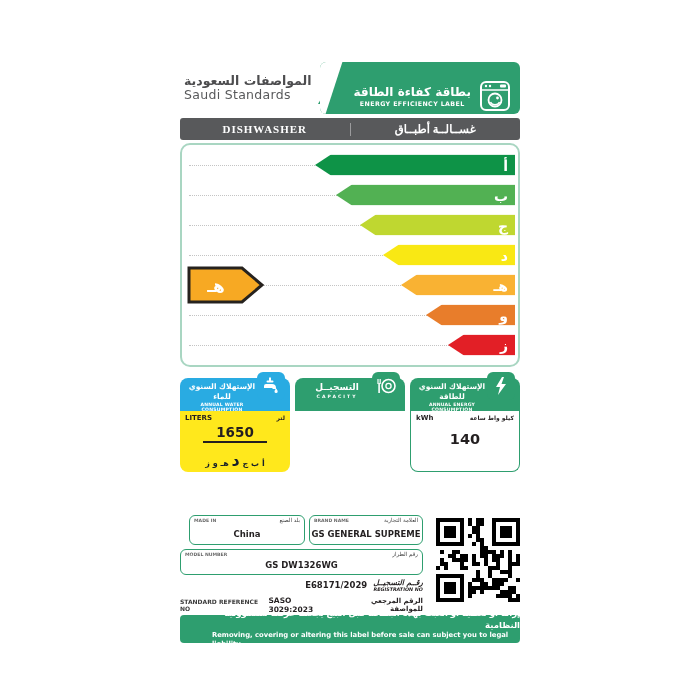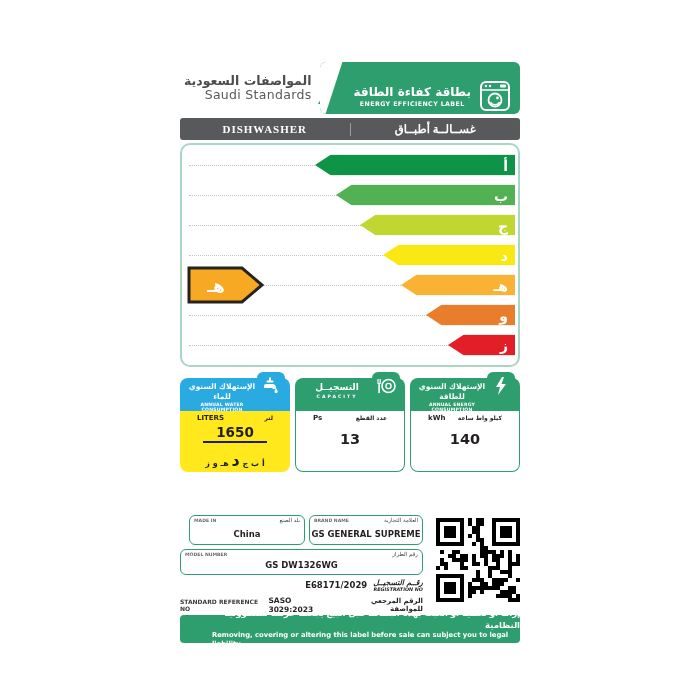--- a/index.html
+++ b/index.html
@@ -3,21 +3,21 @@
 <meta charset="utf-8">
 <style>
   * { margin:0; padding:0; box-sizing:border-box; }
   body { background:#fff; font-family:"DejaVu Sans", sans-serif; }
   .canvas { position:relative; width:700px; height:700px; background:#fff; overflow:hidden; }
   .label { position:absolute; left:180px; top:62px; width:340px; }
 
   
   .header { position:relative; height:52px; }
   .saso-wrap { position:absolute; left:4px; top:7px; display:flex; align-items:center; gap:6px; }
-  .saso-text { text-align:right; line-height:1.15; }
+  .saso-text { text-align:left; line-height:1.15; }
   .saso-ar { font-size:12.5px; font-weight:bold; color:#4d4d4f; direction:rtl; }
   .saso-en { font-size:12.5px; color:#58595b; letter-spacing:.3px; }
   .band { position:absolute; right:0; top:0; width:200px; height:52px; background:#2e9e6f;
           border-radius:6px; overflow:hidden; display:flex; align-items:center;
           justify-content:flex-end; gap:7px; padding:16px 8px 0 20px; }
   .band .slash { position:absolute; left:-14px; top:-10px; width:26px; height:80px;
                  background:#fff; transform:rotate(18deg); }
   .band-text { text-align:center; color:#fff; line-height:1.25; }
   .band-ar { font-size:12px; font-weight:bold; direction:rtl; }
   .band-en { font-size:6.3px; font-weight:bold; letter-spacing:.4px; }
@@ -45,21 +45,21 @@
   .info-row { display:flex; gap:5px; margin-top:11px; height:94px; }
   .ibox { flex:1; position:relative; border-radius:8px; }
   .tab { position:absolute; top:-6px; right:5px; width:28px; height:28px; border-radius:6px;
          display:flex; align-items:center; justify-content:center; z-index:2; }
   .ihead { position:relative; height:33px; border-radius:8px 8px 0 0; padding:4px 30px 0 4px;
            text-align:center; color:#fff; z-index:1; }
   .ihead .t-ar { font-size:7.5px; font-weight:bold; direction:rtl; line-height:1.3; }
   .ihead .t-en { font-size:4.6px; font-weight:bold; letter-spacing:.2px; }
   .ibody { position:relative; height:61px; border-radius:0 0 8px 8px; background:#fff; }
   .bordered { border:1.5px solid #2e9e6f; border-top:none; }
-  .units { display:flex; justify-content:space-between; padding:3px 17px 0; }
+  .units { display:flex; justify-content:space-between; padding:3px 5px 0; }
   .unit-en { font-size:7px; font-weight:bold; color:#231f20; }
   .unit-ar { font-size:6px; font-weight:bold; color:#231f20; direction:rtl; }
   .ivalue { text-align:center; font-size:14.5px; font-weight:bold; color:#231f20; margin-top:9px; }
   .water-head { background:#29abe2; }
   .green-head { background:#2e9e6f; }
   .water-body { background:#ffe81c; }
   .water-val { margin-top:2px; font-size:13.5px; }
   .water-val span { border-bottom:2px solid #231f20; padding:0 13px 1px; }
   .scale-row { position:absolute; bottom:2px; left:0; width:100%; text-align:center;
                direction:rtl; font-size:8px; font-weight:bold; color:#17202a; }
@@ -219,27 +219,20 @@
             <circle cx="13.5" cy="10" r="6.5" fill="none" stroke="#fff" stroke-width="1.6"></circle>
             <circle cx="13.5" cy="10" r="2.6" fill="none" stroke="#fff" stroke-width="1.3"></circle>
             <line x1="3" y1="3" x2="3" y2="8" stroke="#fff" stroke-width="1.2"></line>
             <line x1="5.2" y1="3" x2="5.2" y2="8" stroke="#fff" stroke-width="1.2"></line>
             <line x1="4.1" y1="7" x2="4.1" y2="17" stroke="#fff" stroke-width="1.6"></line>
           </svg>
         </div>
         <div class="ihead green-head">
           <div class="t-ar" style="font-size:9px">التسجيــل</div>
           <div class="t-en" style="letter-spacing:2px">CAPACITY</div>
-        </div>
-        <div class="ibody bordered">
-          <div class="units">
-            <span class="unit-en">Ps</span>
-            <span class="unit-ar">عدد القطع</span>
-          </div>
-          <div class="ivalue">13</div>
         </div>
       </div>
 
       <div class="ibox">
         <div class="tab green-head">
           <svg width="18" height="20" viewBox="0 0 18 20">
             <polygon points="10,1 4,11 8,11 6,19 14,8 9.5,8 12,1" fill="#fff"></polygon>
           </svg>
         </div>
         <div class="ihead green-head">

